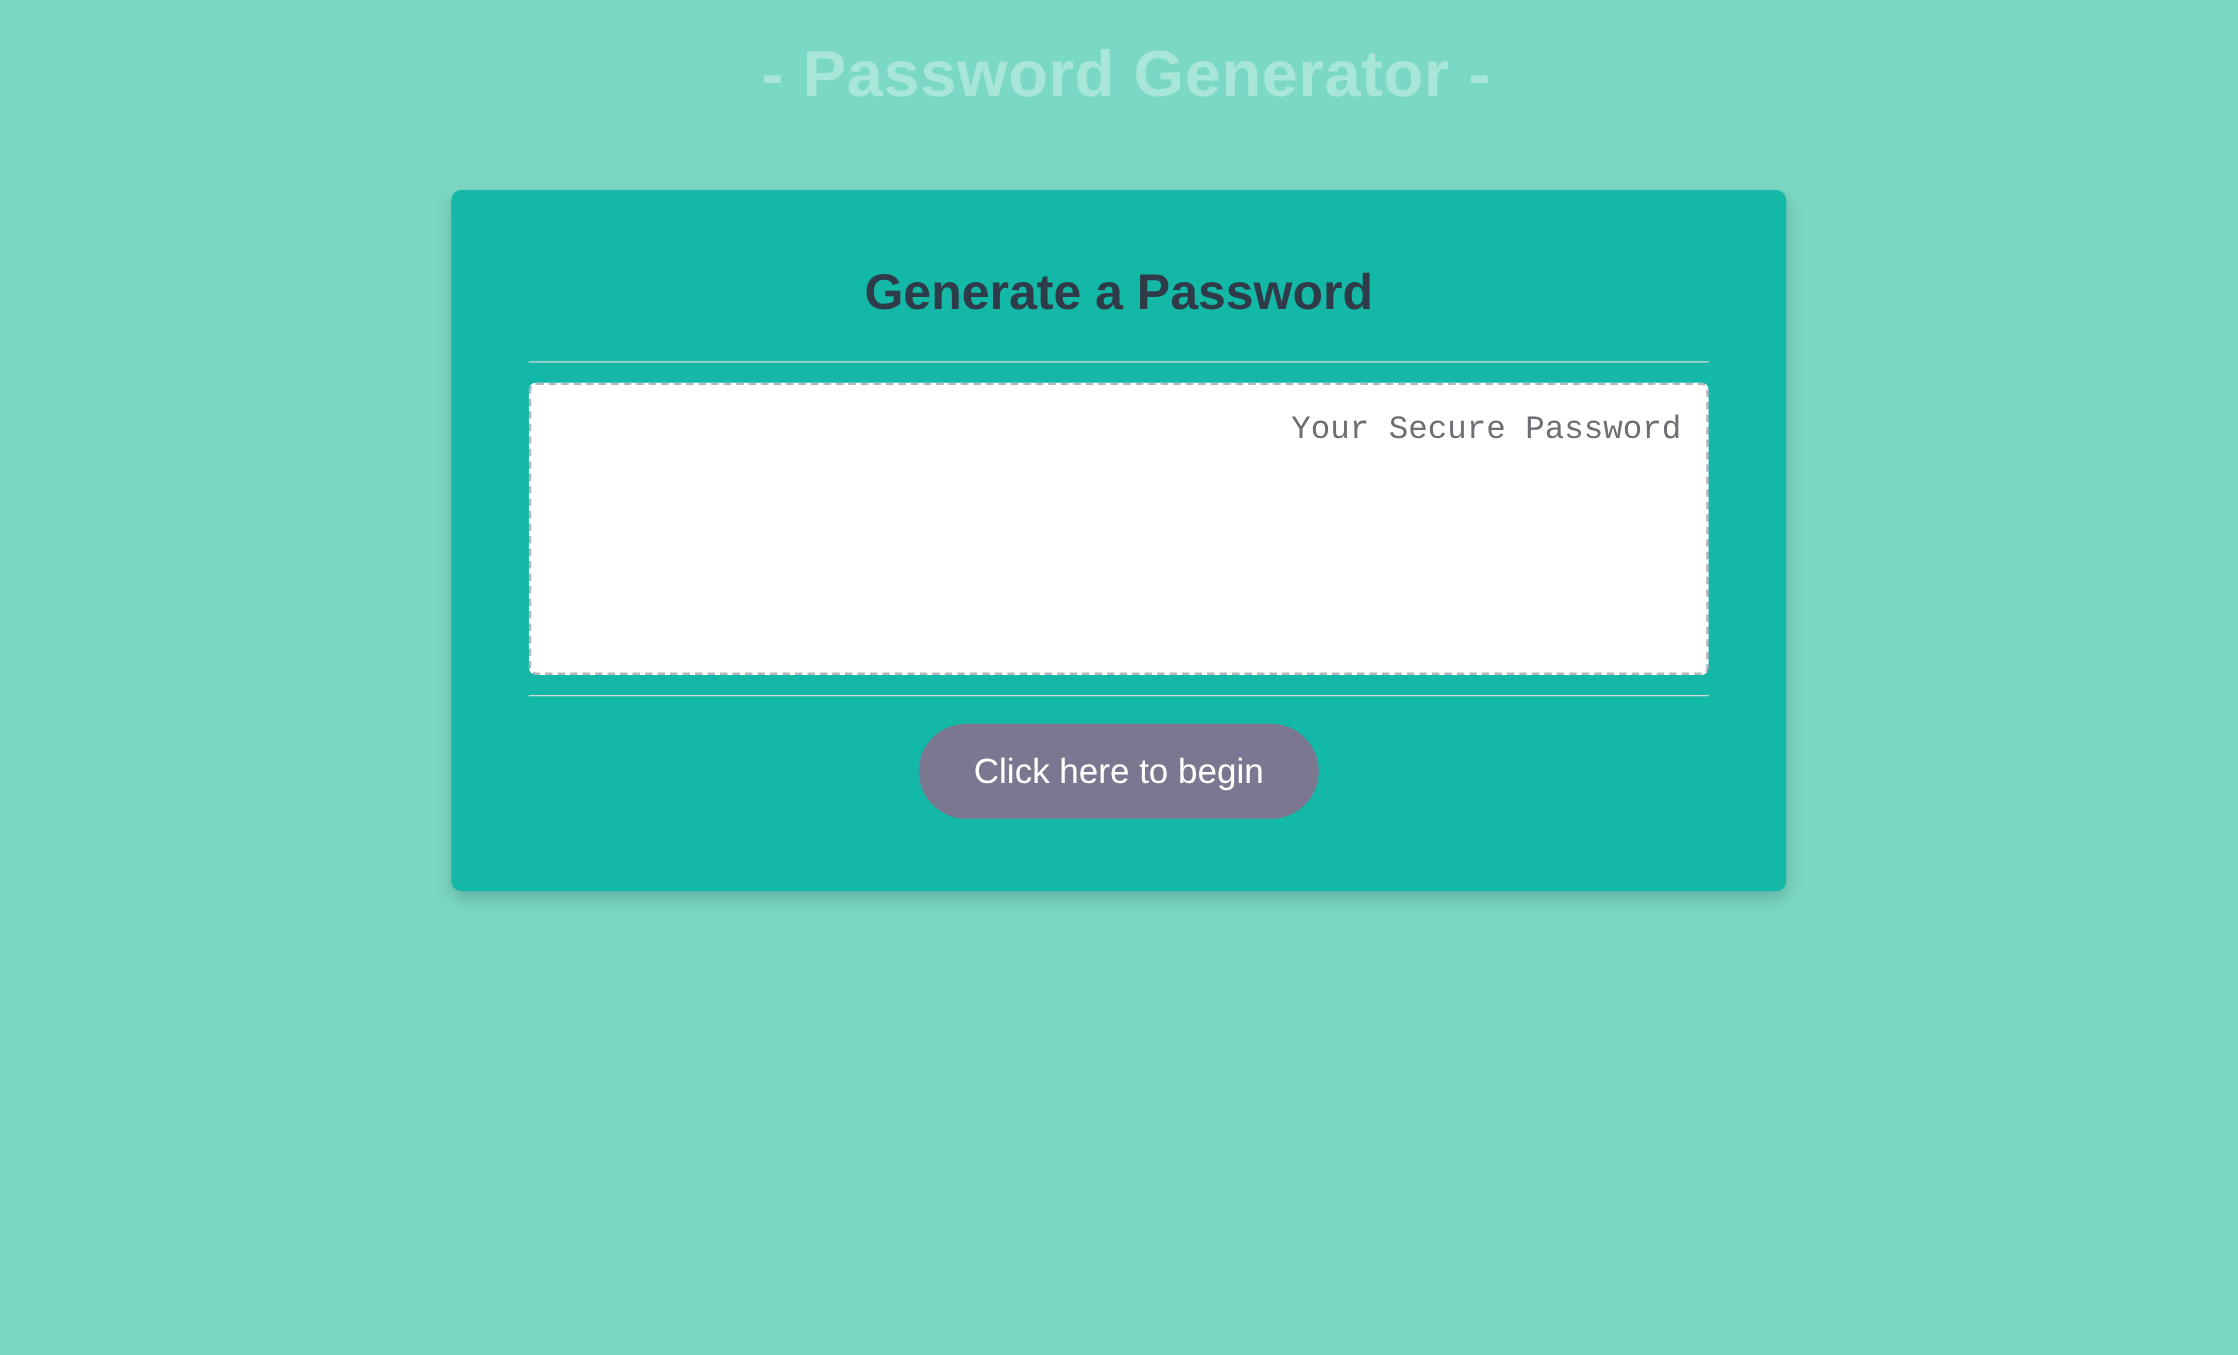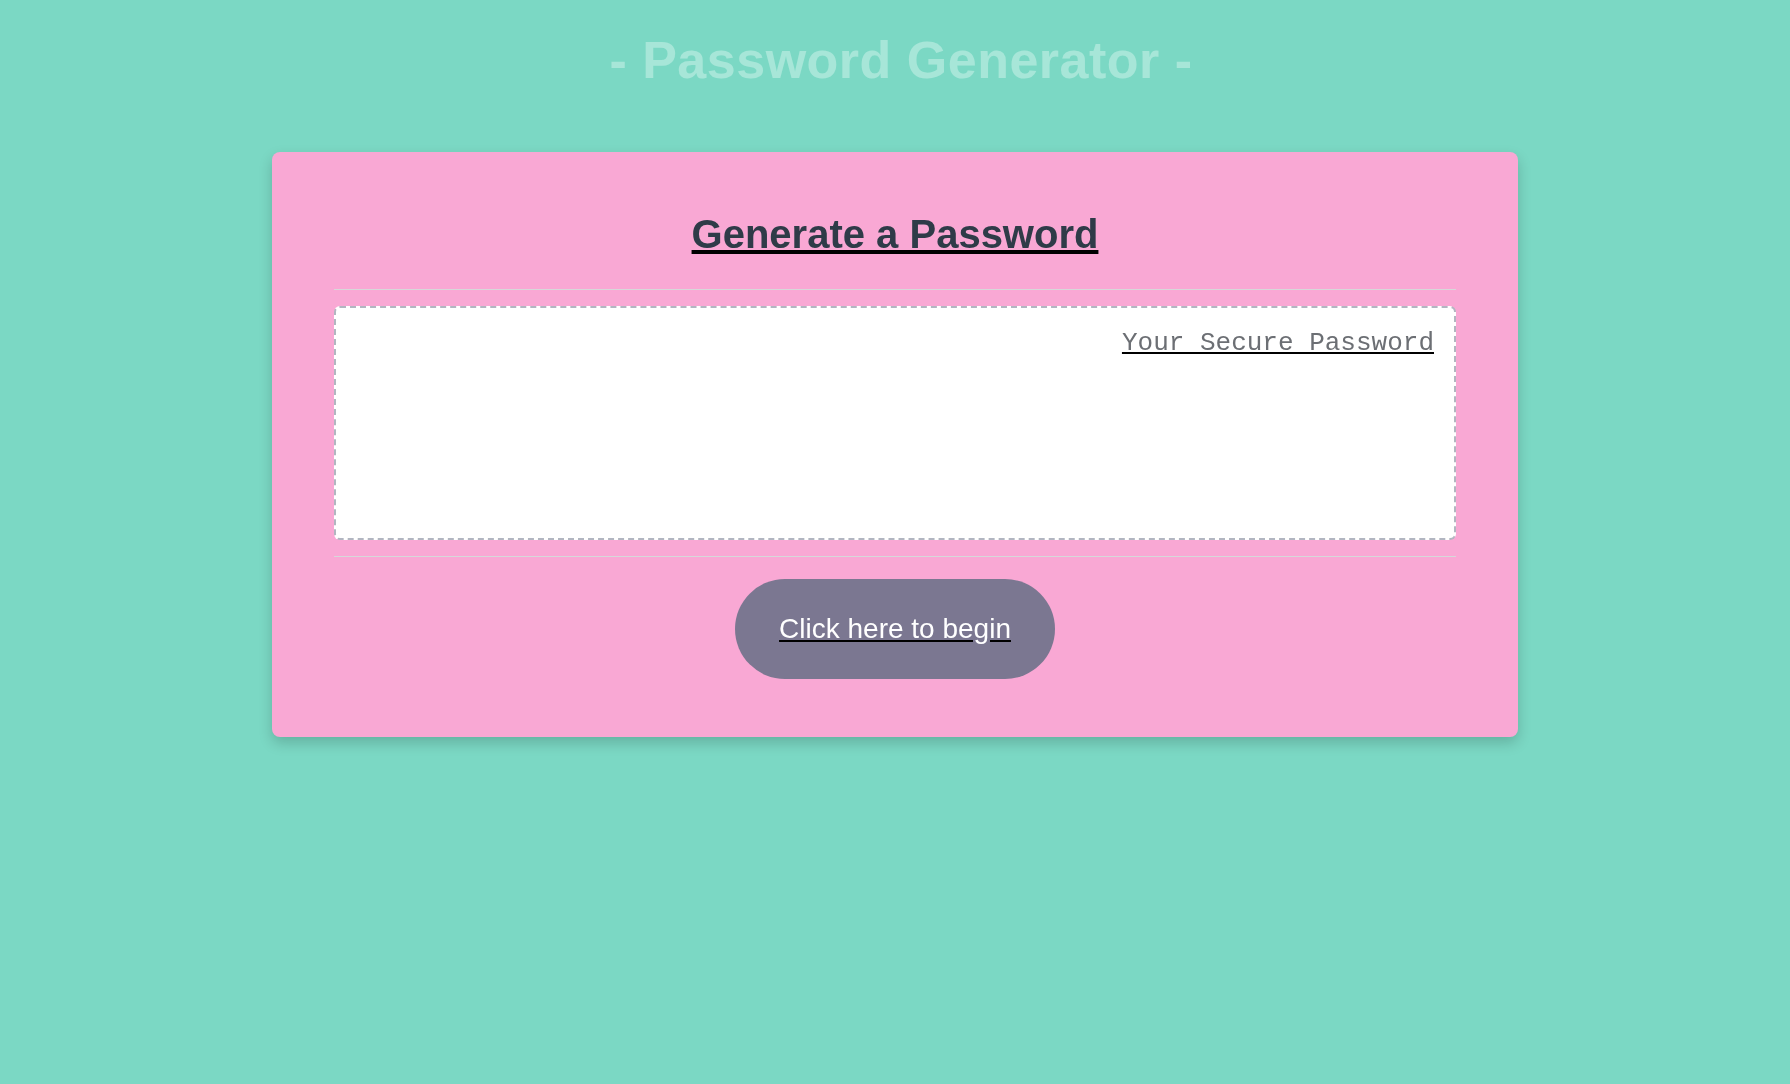--- a/index.html
+++ b/index.html
@@ -17,27 +17,26 @@
     .page-title {
       text-align: center;
       color: #a7e6d8;
       font-size: 52px;
       font-weight: 700;
       margin-bottom: 62px;
       letter-spacing: 0.5px;
       padding-left: 12px;
     }
     .card {
-      background-color: #f9a8d4;
+      background-color: #14b8a6;
       border-radius: 8px;
-      width: 1246px;
+      width: 1068px;
       margin: 0 auto;
       padding: 60px 62px 58px 62px;
       box-shadow: 0 6px 14px rgba(0,0,0,0.18);
-      text-decoration: underline;
     }
     .card-heading {
       text-align: center;
       color: #2f3b48;
       font-size: 40px;
       font-weight: 700;
       margin-bottom: 32px;
     }
     .divider-top {
       border: none;
@@ -71,21 +70,21 @@
     }
     .generate-button {
       display: block;
       margin: 0 auto;
       background-color: #7b7791;
       color: #ffffff;
       border: none;
       border-radius: 999px;
       font-size: 28px;
       font-weight: 400;
-      padding: 34px 44px;
+      padding: 22px 44px;
       cursor: pointer;
       font-family: inherit;
     }
   </style>
 </head>
 <body>
 
 <h1 class="page-title">- Password Generator -</h1>
 
 <div class="card">

